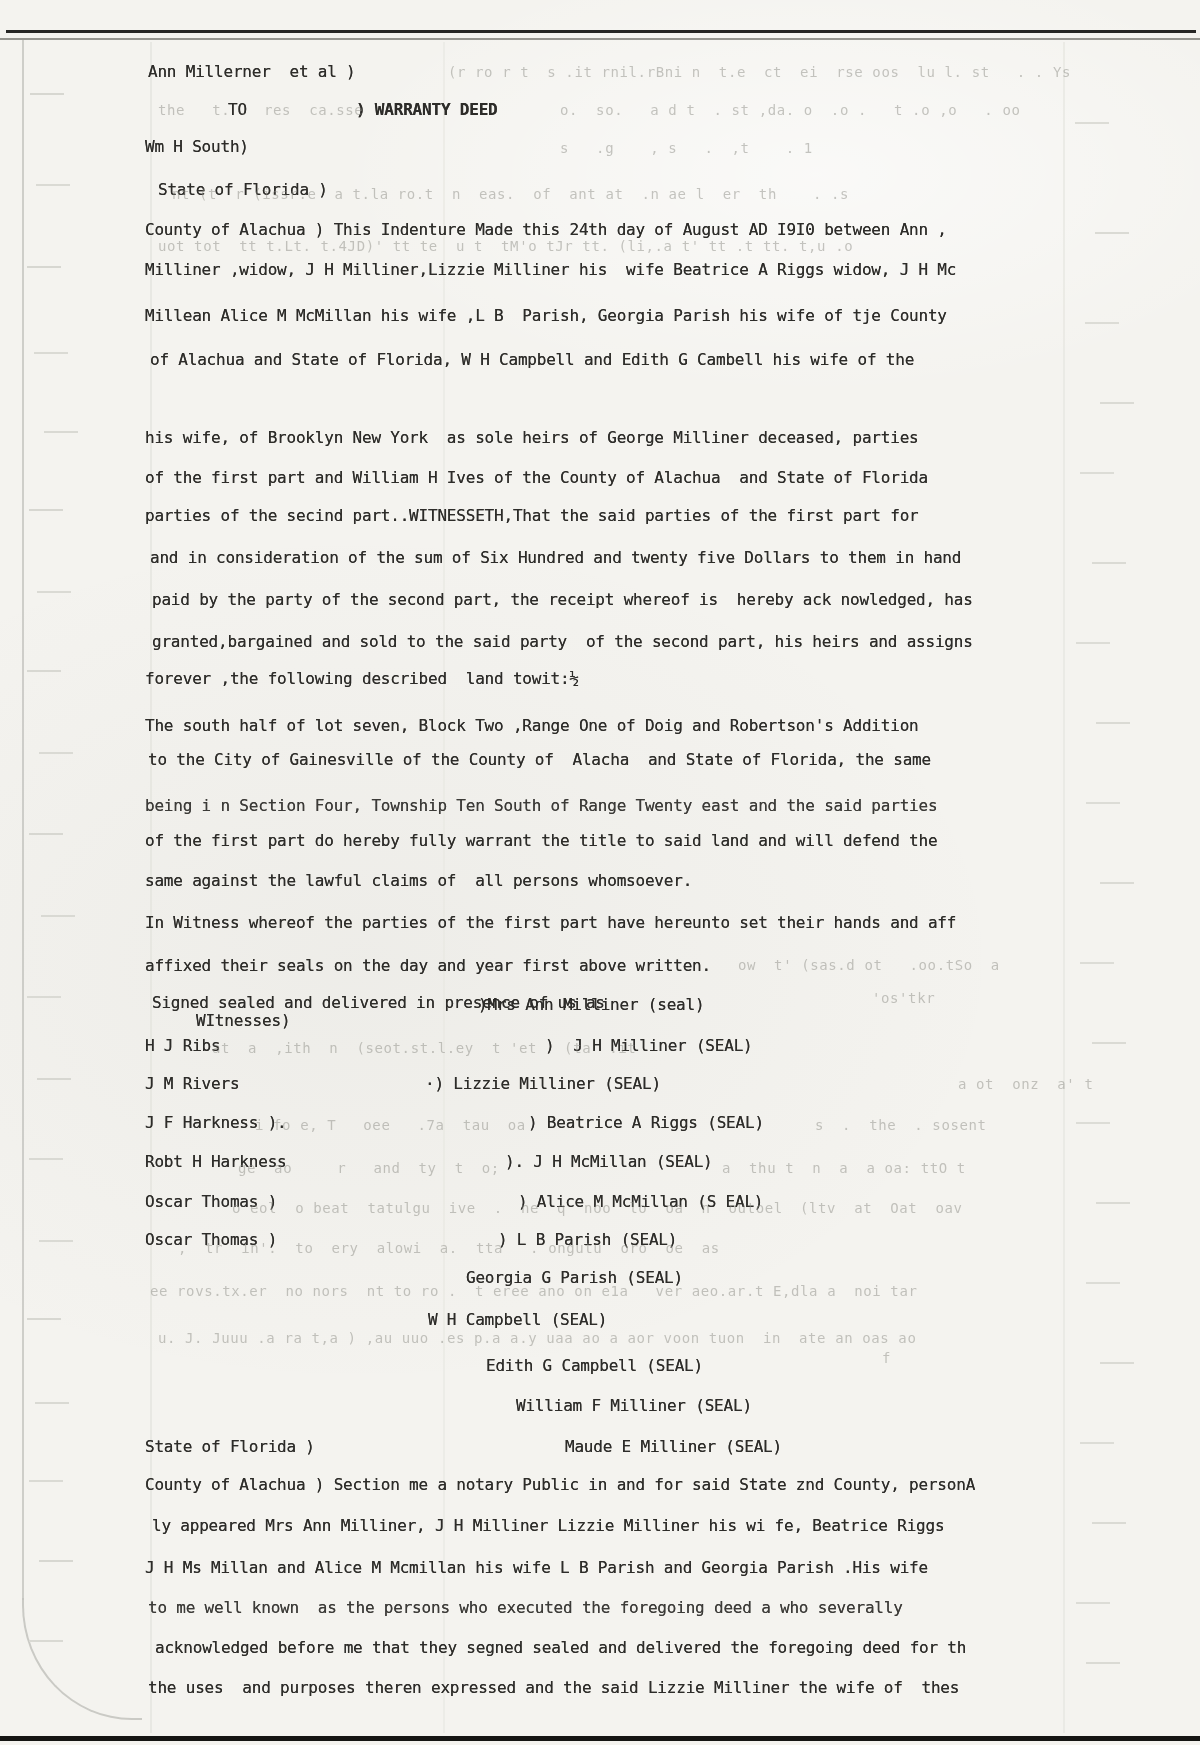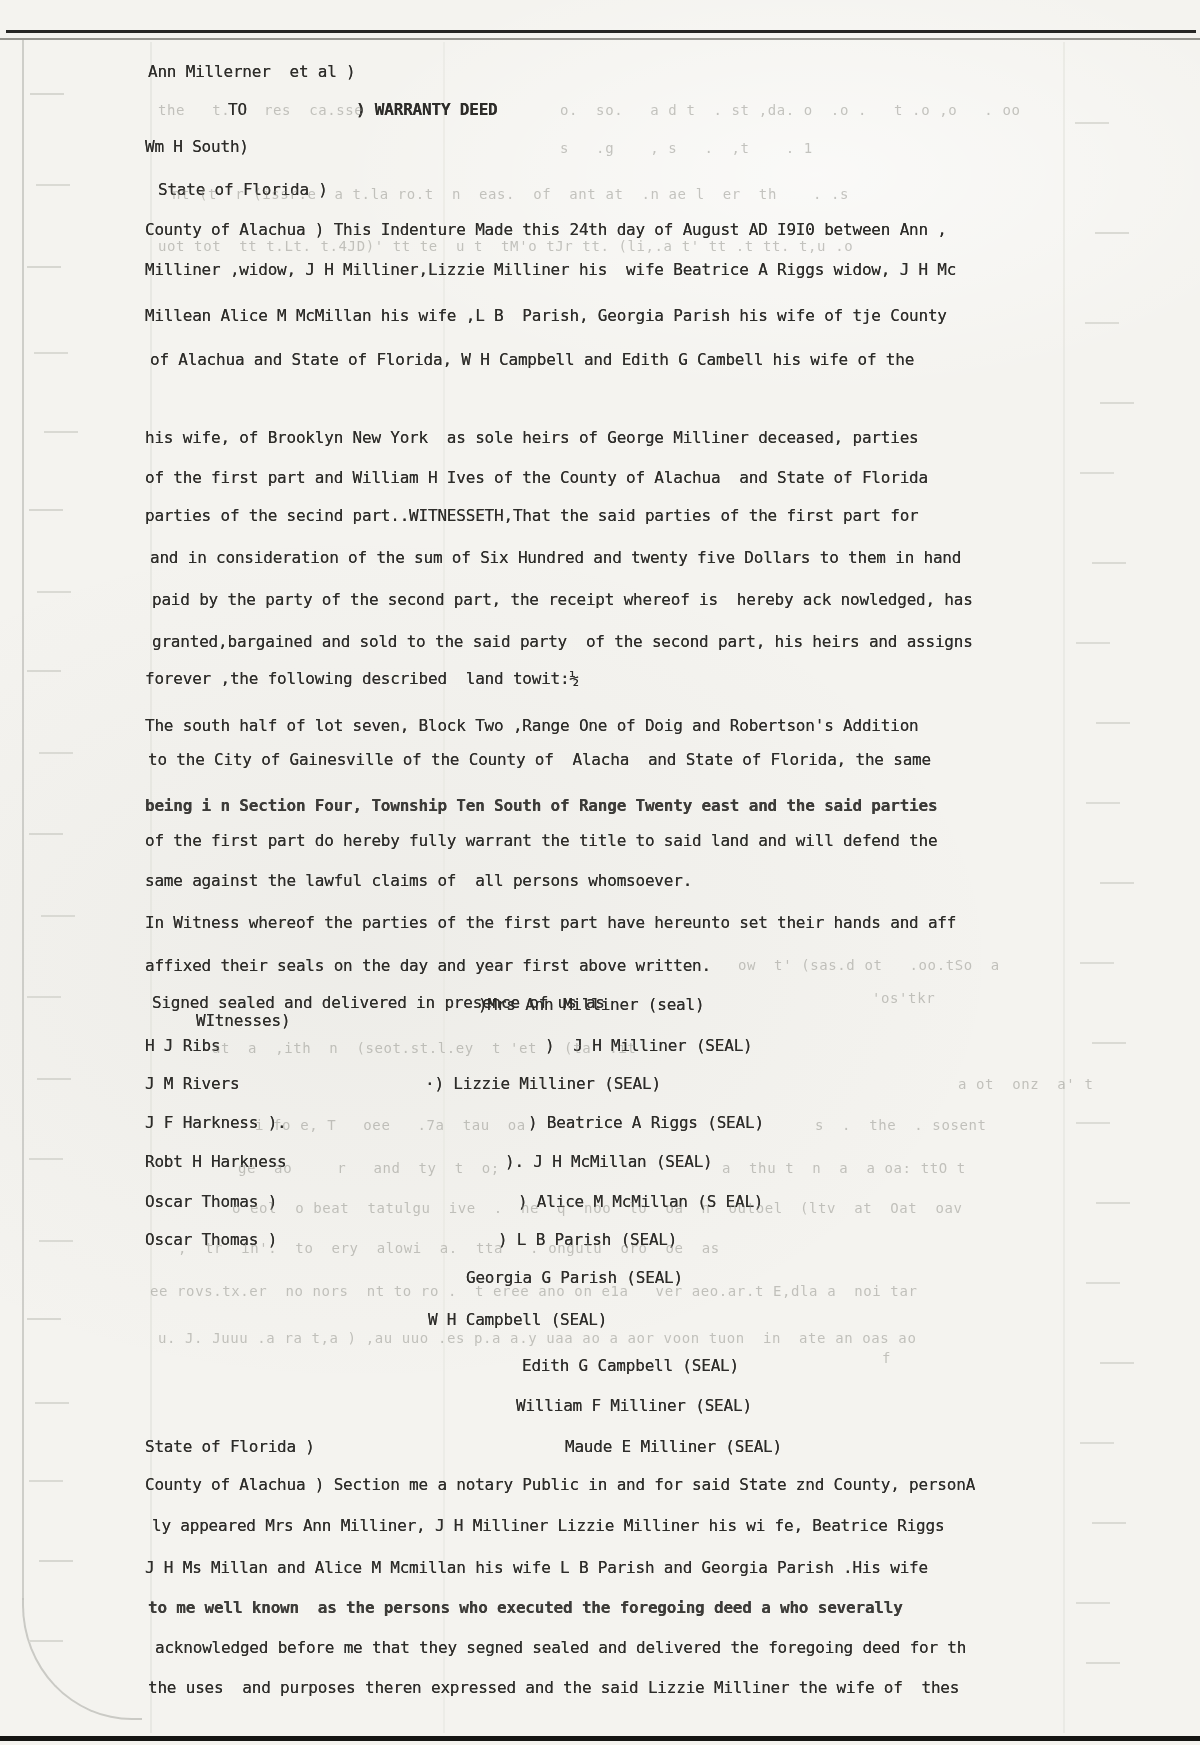--- a/index.html
+++ b/index.html
@@ -10,21 +10,21 @@
       radial-gradient(ellipse 700px 320px at 68% 10%, rgba(255,255,255,.55), transparent 70%),
       radial-gradient(ellipse 900px 600px at 30% 55%, rgba(118,118,108,.05), transparent 72%),
       #f4f3ef;
   }
   .ln{
     position:absolute;white-space:pre;font-size:16px;line-height:20px;
     color:#2d2c29;letter-spacing:-.2px;
     text-shadow:0 0 .6px rgba(45,44,41,.85);
   }
   .bold{font-weight:bold;}
-  .rough{opacity:.92;font-weight:bold;}
+  .rough{opacity:.92;}
   .ghost{
     position:absolute;white-space:pre;font-size:14px;color:#8f8f88;
     opacity:.5;filter:blur(.5px);letter-spacing:.6px;
   }
   .rule{position:absolute;background:#262624;}
   .rule-top-1{left:6px;right:4px;top:30px;height:3px;}
   .rule-top-2{left:0;right:0;top:38px;height:2px;background:#76766f;opacity:.75;}
   .rule-bottom{left:0;right:0;top:1736px;height:5px;background:#151513;}
   .edge-left{position:absolute;left:22px;top:40px;width:2px;height:1560px;background:#c7c7c2;opacity:.85;}
   .corner-bl{
@@ -108,32 +108,33 @@
   <div class="ln" style="left:505px;top:1152px">). J H McMillan (SEAL)</div>
 
   <div class="ln" style="left:145px;top:1192px">Oscar Thomas )</div>
   <div class="ln" style="left:518px;top:1192px">) Alice M McMillan (S EAL)</div>
 
   <div class="ln" style="left:145px;top:1230px">Oscar Thomas )</div>
   <div class="ln" style="left:498px;top:1230px">) L B Parish (SEAL)</div>
 
   <div class="ln" style="left:466px;top:1268px">Georgia G Parish (SEAL)</div>
   <div class="ln" style="left:428px;top:1310px">W H Campbell (SEAL)</div>
-  <div class="ln" style="left:522px;top:1356px">Edith G Campbell (SEAL)</div>
+  <div class="ln" style="left:486px;top:1356px">Edith G Campbell (SEAL)</div>
   <div class="ln" style="left:516px;top:1396px">William F Milliner (SEAL)</div>
   <div class="ln" style="left:565px;top:1437px">Maude E Milliner (SEAL)</div>
 
   <div class="ln" style="left:145px;top:1437px">State of Florida )</div>
   <div class="ln" style="left:145px;top:1475px">County of Alachua ) Section me a notary Public in and for said State znd County, personA</div>
   <div class="ln" style="left:152px;top:1516px">ly appeared Mrs Ann Milliner, J H Milliner Lizzie Milliner his wi fe, Beatrice Riggs</div>
   <div class="ln" style="left:145px;top:1558px">J H Ms Millan and Alice M Mcmillan his wife L B Parish and Georgia Parish .His wife</div>
   <div class="ln rough" style="left:148px;top:1598px">to me well known  as the persons who executed the foregoing deed a who severally</div>
   <div class="ln" style="left:155px;top:1638px">acknowledged before me that they segned sealed and delivered the foregoing deed for th</div>
   <div class="ln" style="left:148px;top:1678px">the uses  and purposes theren expressed and the said Lizzie Milliner the wife of  thes</div>
 
+  <div class="ghost" style="left:448px;top:64px">(r ro r t  s .it rnil.rBni n  t.e  ct  ei  rse oos  lu l. st   . . Ys</div>
   <div class="ghost" style="left:158px;top:102px">the   t. .</div>
   <div class="ghost" style="left:264px;top:102px">res  ca.sse</div>
   <div class="ghost" style="left:560px;top:102px">o.  so.   a d t  . st ,da. o  .o .   t .o ,o   . oo</div>
   <div class="ghost" style="left:560px;top:140px">s   .g    , s   .  ,t    . 1</div>
   <div class="ghost" style="left:172px;top:186px">nt (t  r (issr.e  a t.la ro.t  n  eas.  of  ant at  .n ae l  er  th    . .s</div>
   <div class="ghost" style="left:158px;top:238px">uot tot  tt t.Lt. t.4JD)' tt te  u t  tM'o tJr tt. (li,.a t' tt .t tt. t,u .o</div>
   <div class="ghost" style="left:872px;top:990px">'os'tkr</div>
   <div class="ghost" style="left:212px;top:1040px">at  a  ,ith  n  (seot.st.l.ey  t 'et   (ta  .it</div>
   <div class="ghost" style="left:958px;top:1076px">a ot  onz  a' t</div>
   <div class="ghost" style="left:255px;top:1117px">i fo e, T   oee   .7a  tau  oa</div>

